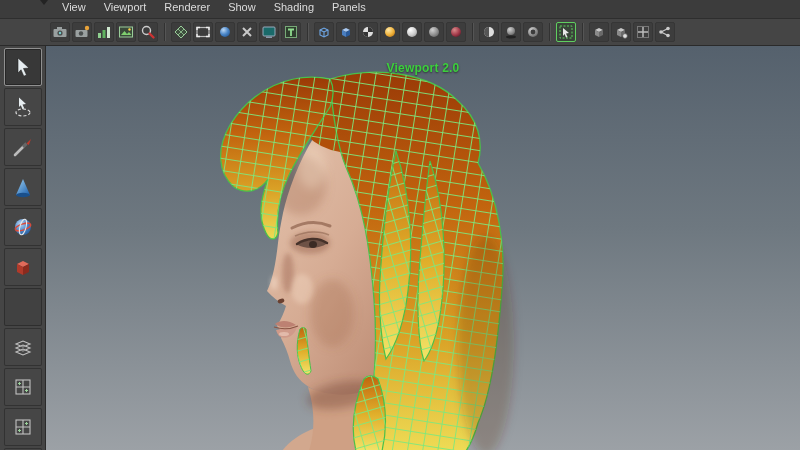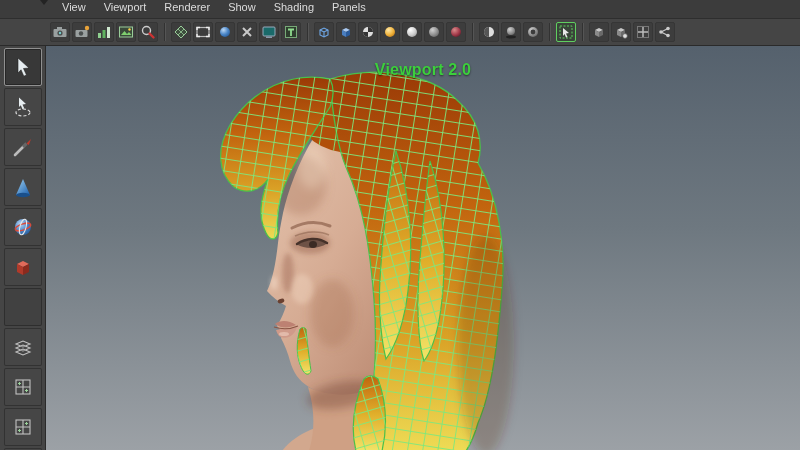--- a/index.html
+++ b/index.html
@@ -27,21 +27,21 @@
            display:flex;flex-direction:column;align-items:center;padding-top:2px;gap:2px;overflow:hidden;flex:0 0 auto;}
   .tool{width:38px;height:38px;flex:0 0 auto;background:#464646;border:1px solid rgba(0,0,0,.28);
         border-radius:2px;display:flex;align-items:center;justify-content:center;padding:0;}
   .tool.active{background:#383838;border:1px solid #909090;box-shadow:inset 0 0 0 1px #262626;}
   .tool.empty{background:#414141;}
   .tool svg{display:block;}
   
   .viewport{position:relative;flex:1;overflow:hidden;
             background:linear-gradient(180deg,#55616d 0%,#6e7880 45%,#9ca1a6 100%);}
   .vp-label{position:absolute;top:15px;left:50%;transform:translateX(-50%);
-            color:#3ccf3c;font-weight:bold;font-size:16px;letter-spacing:.2px;
+            color:#3ccf3c;font-weight:bold;font-size:12px;letter-spacing:.2px;
             text-shadow:0 1px 2px rgba(0,0,0,.55);z-index:2;}
   svg.scene{position:absolute;left:0;top:0;width:100%;height:100%;}
 </style>
 </head>
 <body>
 
 <svg width="0" height="0" style="position:absolute" aria-hidden="true">
   <defs>
     <radialGradient id="gBlue" cx="0.35" cy="0.3" r="0.9">
       <stop offset="0" stop-color="#bcd8f5"></stop>

